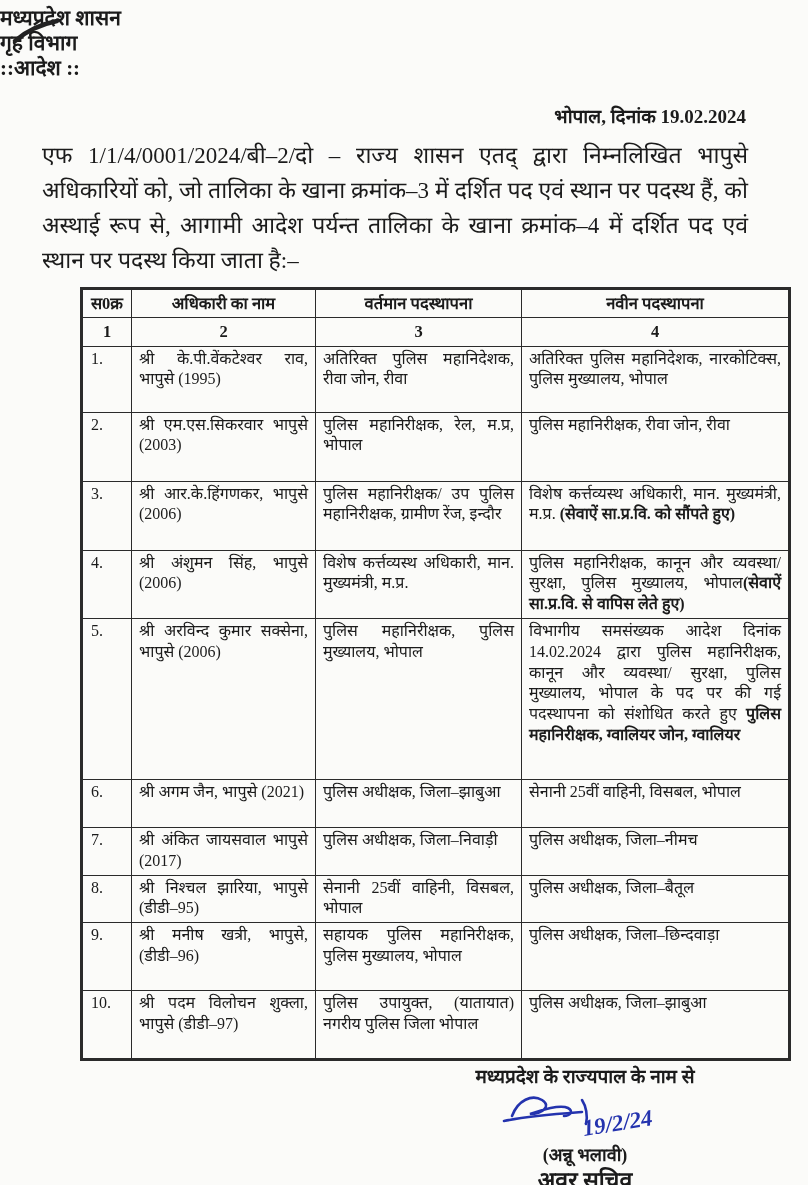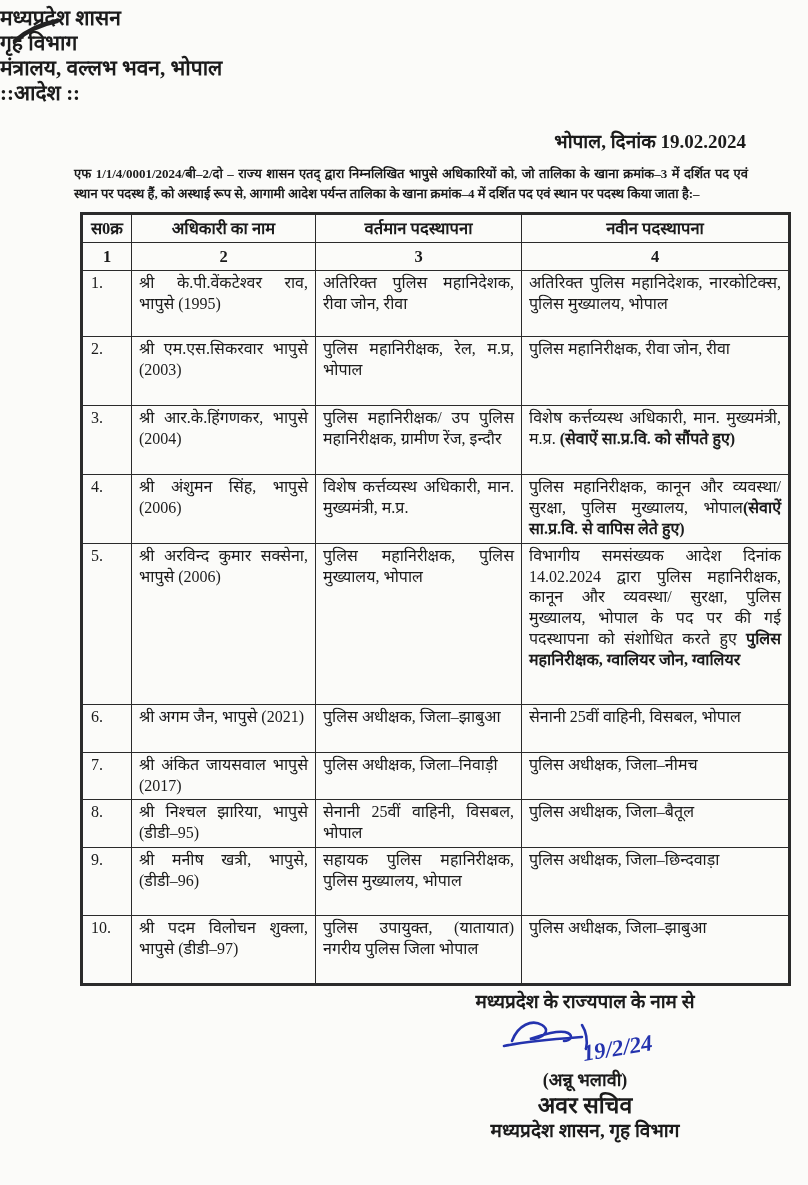--- a/index.html
+++ b/index.html
@@ -16,22 +16,22 @@
   .pen-mark{ position:absolute; left:10px; top:14px; }
 
   .doc-header{ padding-top:6px; text-align:left; font-weight:bold; font-size:21px; line-height:24px; }
   .doc-header div{ margin:0 0 1px 0; }
 
   .date-line{
     text-align:right; padding-right:62px; font-weight:bold; font-size:19px; margin-top:23px;
   }
 
   .order-paragraph{
-    margin:10px 60px 8px 74px;
-    font-size:13px; font-weight:700; line-height:1.52;
+    margin:10px 60px 8px 42px;
+    font-size:23px; font-weight:400; line-height:1.52;
     text-align:justify;
   }
 
   table.order-table{
     border-collapse:collapse;
     margin-left:80px;
     width:708px;
     table-layout:fixed;
     border:3px solid #2b2b2b;
     font-size:16px;
@@ -79,21 +79,20 @@
 
 <div class="page">
 
   <svg class="pen-mark" width="60" height="40" viewBox="0 0 60 40">
     <path d="M5,27 Q22,12 47,7" fill="none" stroke="#222" stroke-width="4.5" stroke-linecap="round"></path>
   </svg>
 
   <div class="doc-header">
     <div>मध्यप्रदेश शासन</div>
     <div>गृह विभाग</div>
-    <div>मंत्रालय, वल्लभ भवन, भोपाल</div>
     <div>::आदेश ::</div>
   </div>
 
   <div class="date-line">भोपाल, दिनांक 19.02.2024</div>
 
   <div class="order-paragraph">एफ 1/1/4/0001/2024/बी–2/दो – राज्य शासन एतद् द्वारा निम्नलिखित भापुसे अधिकारियों को, जो तालिका के खाना क्रमांक–3 में दर्शित पद एवं स्थान पर पदस्थ हैं, को अस्थाई रूप से, आगामी आदेश पर्यन्त तालिका के खाना क्रमांक–4 में दर्शित पद एवं स्थान पर पदस्थ किया जाता है:–</div>
 
   <table class="order-table">
     <colgroup>
       <col style="width:50px">
@@ -123,21 +122,21 @@
           <td><span>अतिरिक्त पुलिस महानिदेशक, नारकोटिक्स, पुलिस मुख्यालय, भोपाल</span></td>
         </tr>
         <tr>
           <td><span>2.</span></td>
           <td><span>श्री एम.एस.सिकरवार भापुसे (2003)</span></td>
           <td><span>पुलिस महानिरीक्षक, रेल, म.प्र, भोपाल</span></td>
           <td><span>पुलिस महानिरीक्षक, रीवा जोन, रीवा</span></td>
         </tr>
         <tr>
           <td><span>3.</span></td>
-          <td><span>श्री आर.के.हिंगणकर, भापुसे (2004)</span></td>
+          <td><span>श्री आर.के.हिंगणकर, भापुसे (2006)</span></td>
           <td><span>पुलिस महानिरीक्षक/ उप पुलिस महानिरीक्षक, ग्रामीण रेंज, इन्दौर</span></td>
           <td><span>विशेष कर्त्तव्यस्थ अधिकारी, मान. मुख्यमंत्री, म.प्र. </span><span class="seg-bold">(सेवाऐं सा.प्र.वि. को सौंपते हुए)</span></td>
         </tr>
         <tr>
           <td><span>4.</span></td>
           <td><span>श्री अंशुमन सिंह, भापुसे (2006)</span></td>
           <td><span>विशेष कर्त्तव्यस्थ अधिकारी, मान. मुख्यमंत्री, म.प्र.</span></td>
           <td><span>पुलिस महानिरीक्षक, कानून और व्यवस्था/सुरक्षा, पुलिस मुख्यालय, भोपाल</span><span class="seg-bold">(सेवाऐं सा.प्र.वि. से वापिस लेते हुए)</span></td>
         </tr>
         <tr>

